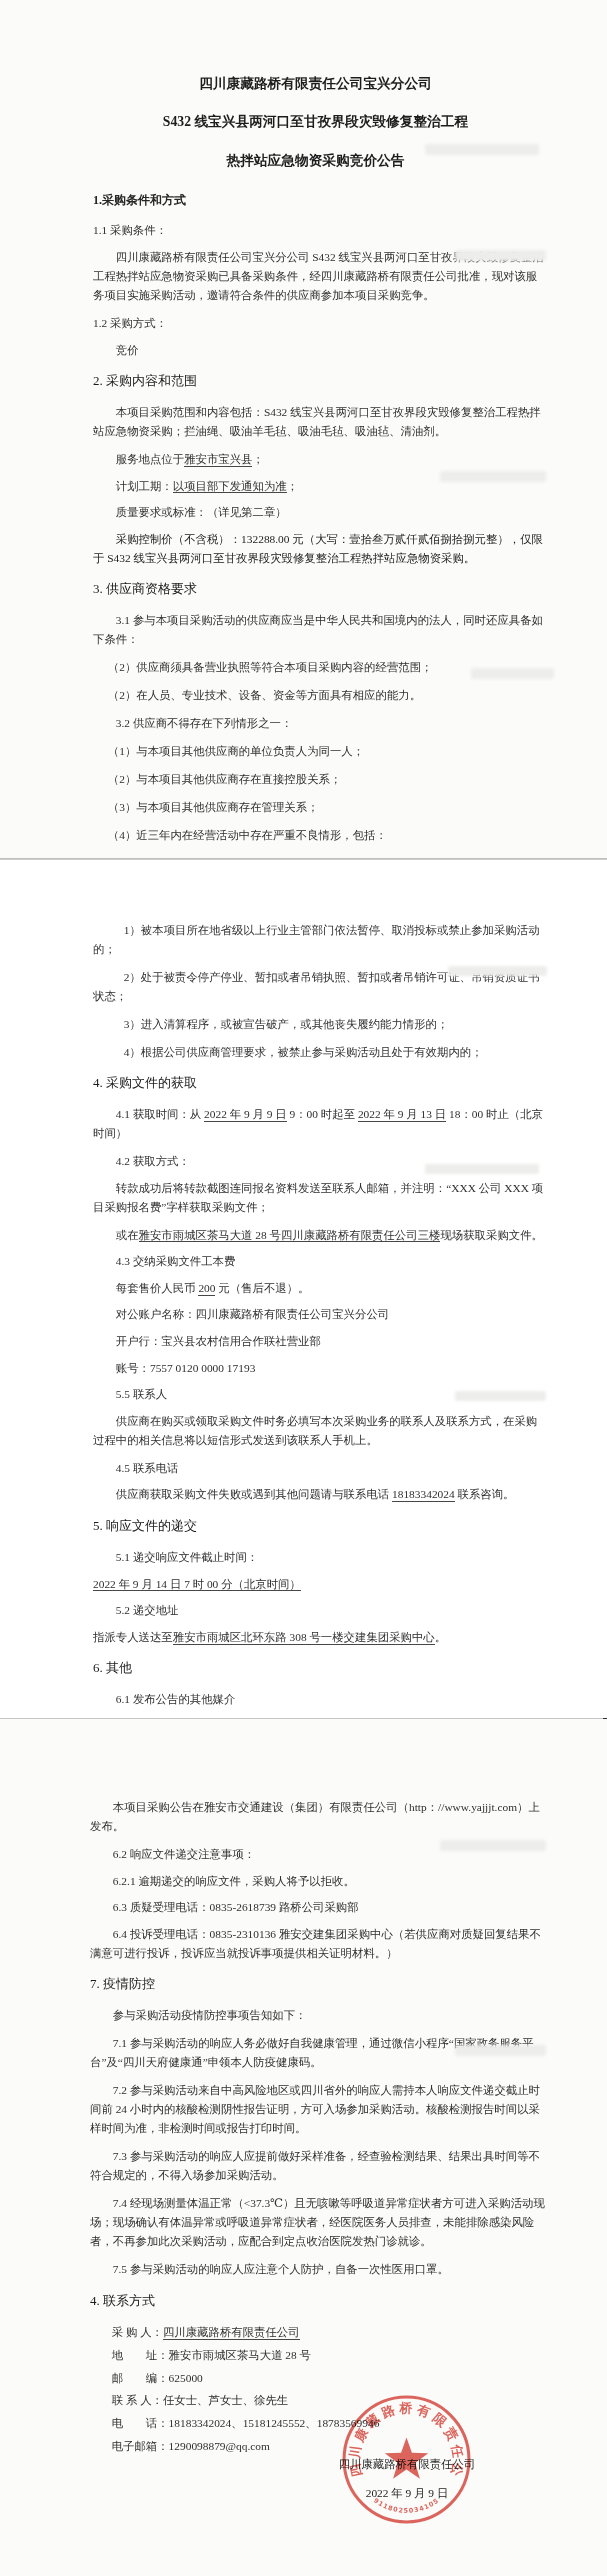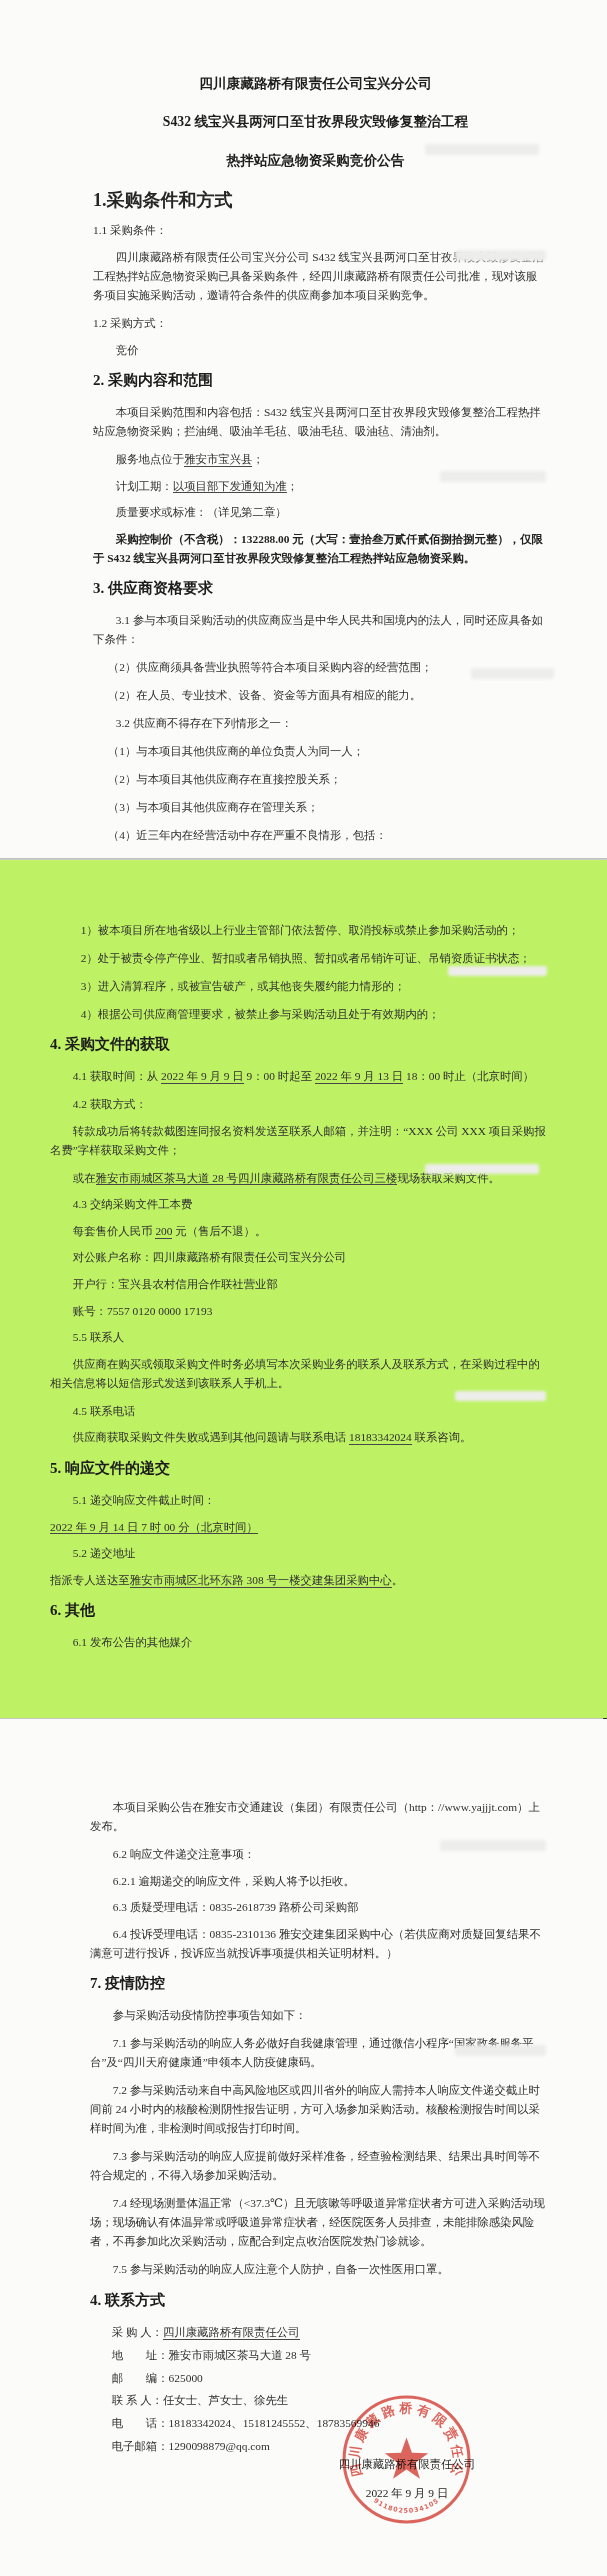--- a/index.html
+++ b/index.html
@@ -1,32 +1,32 @@
 <!DOCTYPE html>
 <html style="font-size:12px"><head>
 <meta charset="utf-8">
 <style>
   html,body{margin:0;padding:0;background:#d8d8d6;}
   body{width:607px;font-family:"Liberation Serif","DejaVu Serif",serif;color:#2f2f2f;}
   .doc{position:relative;width:607px;}
   .page{position:relative;width:607px;background:#fbfbfa;box-sizing:border-box;overflow:hidden;}
   #page1{height:858px;padding:76px 59px 0 93px;}
-  #page2{height:858px;padding:61px 59px 0 50px;background:#bef264;}
+  #page2{height:858px;padding:61px 59px 0 93px;background:#ffffff;}
   #page3{height:858px;padding:79px 59px 0 90px;}
   .page-sep{height:1.5px;background:linear-gradient(to bottom,#b9b9b7,#d2d2d0);}
   p{margin:0 0 7.6px;font-size:11.4px;line-height:19px;}
   .titles{margin:0 -59px 4.6px -93px;text-align:center;padding-left:24px;}
   .titles p{font-size:13.7px;font-weight:bold;color:#1d1d1d;margin:0 0 22px;line-height:1.2;}
-  .h-num{font-size:15px;font-weight:bold;color:#1c1c1c;margin:10.6px 0 12px;line-height:21px;}
-  .h-small{font-size:18px;font-weight:bold;color:#262626;margin:7.6px 0 12px;line-height:18px;}
+  .h-num{font-size:13px;font-weight:normal;color:#1c1c1c;margin:10.6px 0 12px;line-height:21px;}
+  .h-small{font-size:12px;font-weight:bold;color:#262626;margin:7.6px 0 12px;line-height:18px;}
   .para{text-indent:2em;margin-bottom:9px;}
   .ind{text-indent:2em;}
   .item{text-indent:1.3em;margin-bottom:9px;}
   .hang{text-indent:2.7em;margin-bottom:9px;}
-  .bold{font-weight:bold;color:#222;}
+  .bold{font-weight:normal;color:#222;}
   .u{border-bottom:0.8px solid #474747;padding-bottom:0.8px;}
   .contact-row{margin:0 0 3.8px;text-indent:1.9em;line-height:19px;}
   .signature{position:absolute;left:331px;top:736px;width:152px;text-align:center;}
   .signature p{margin:0 0 10px;color:#1e1e1e;}
   .stamp{position:absolute;left:341px;top:675px;width:131px;height:131px;opacity:.82;mix-blend-mode:multiply;}
   .stamp text{font-family:"DejaVu Sans","Liberation Sans",sans-serif;font-weight:bold;}
   .artifact{position:absolute;pointer-events:none;}
   .bleed{position:absolute;background:#ededeb;filter:blur(1.5px);border-radius:2.3px;pointer-events:none;}
 </style>
 </head>

